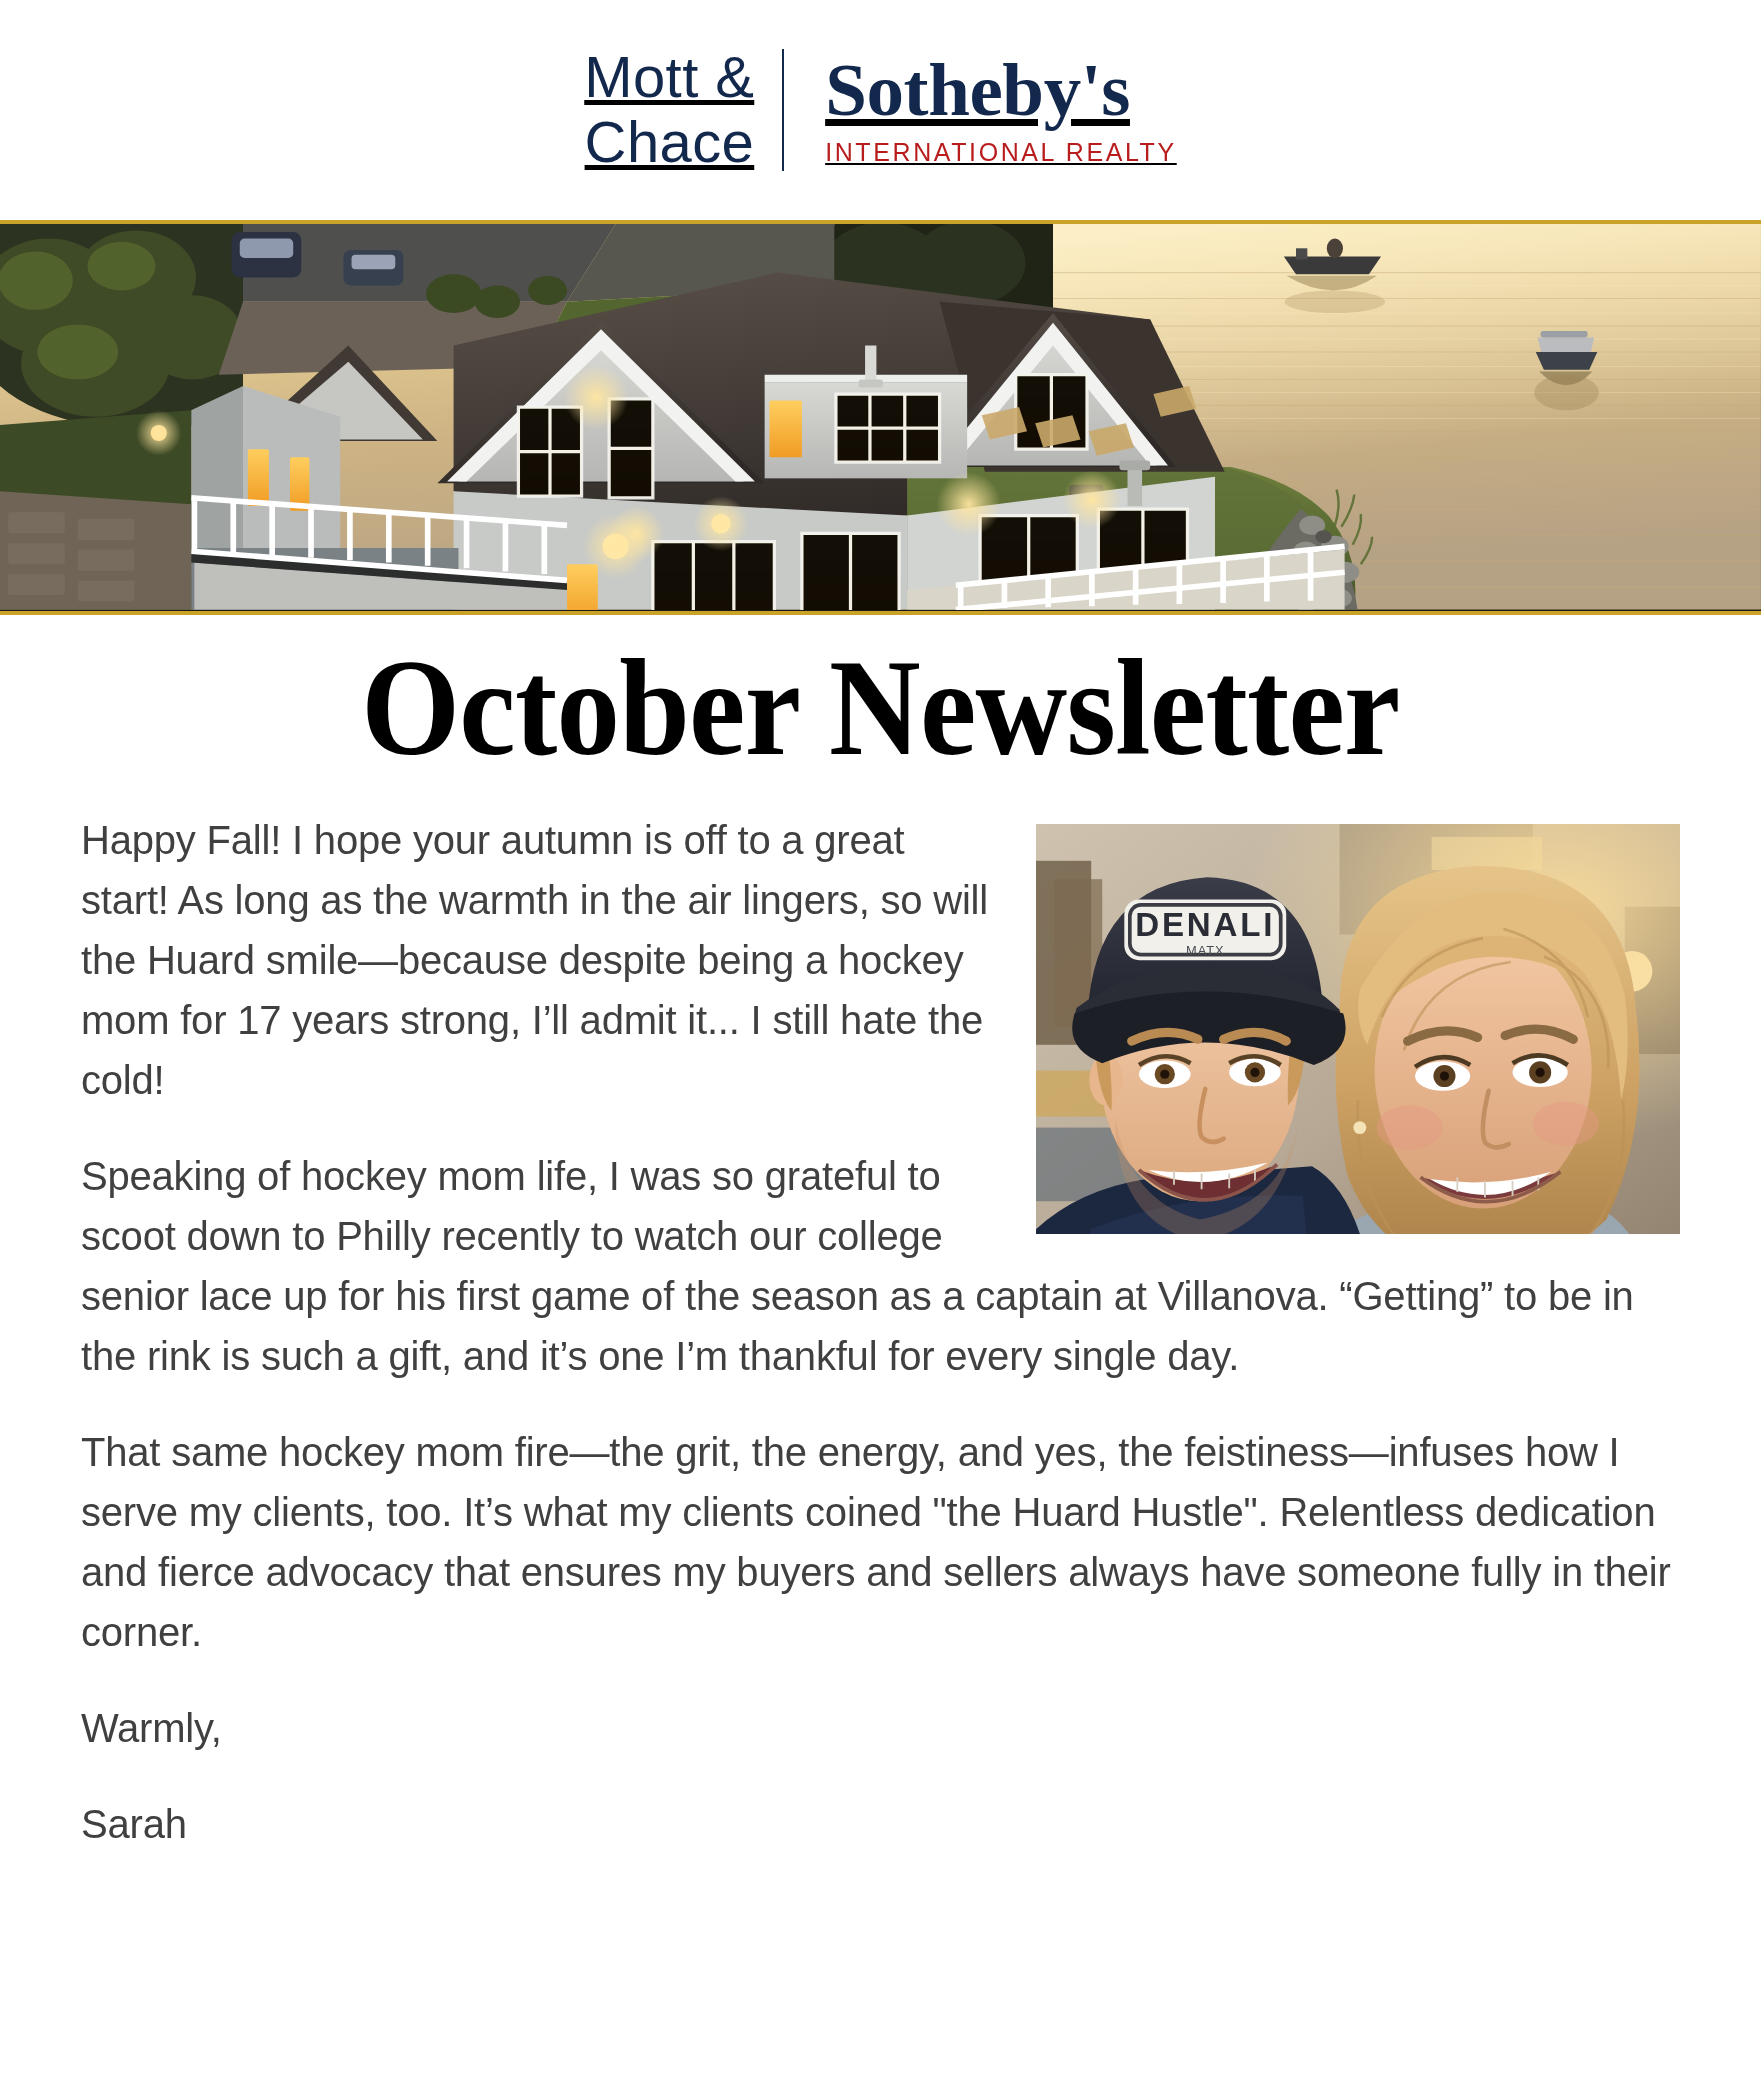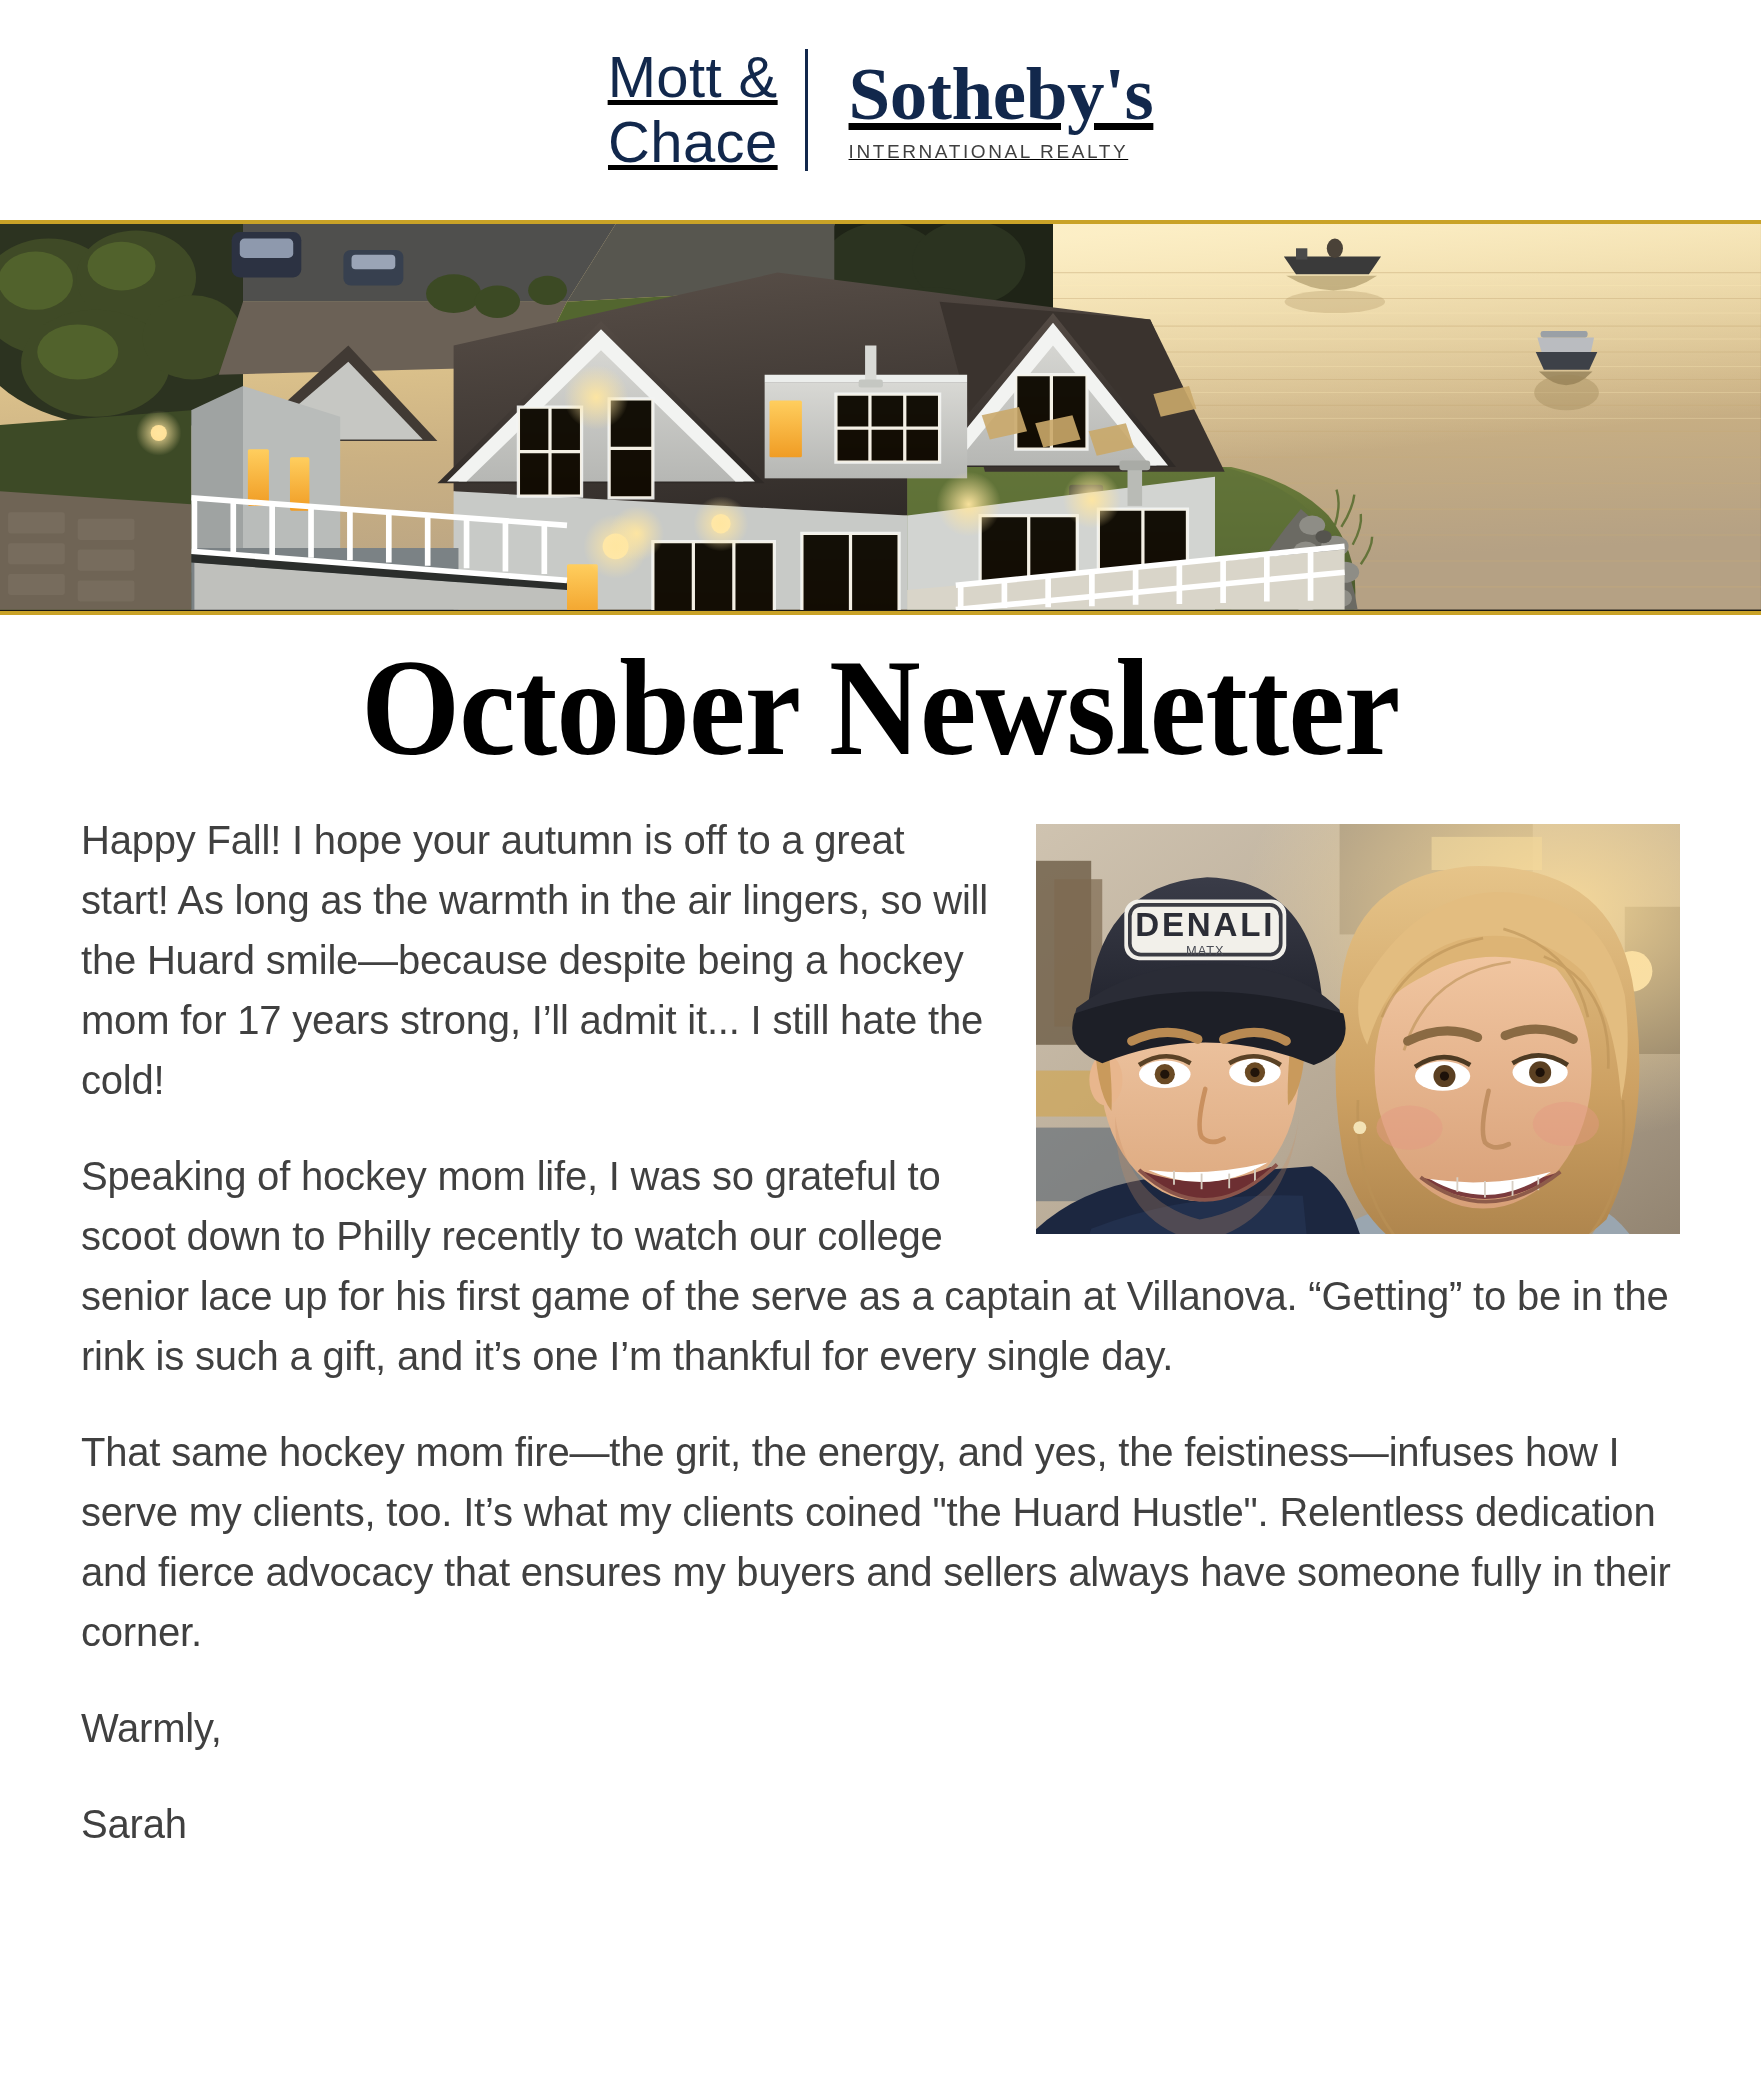--- a/index.html
+++ b/index.html
@@ -66,24 +66,24 @@
   .logo-sothebys {
     font-family: "Liberation Serif", serif;
     font-size: 75px;
     line-height: 0.98;
     font-weight: 700;
     color: #12284c;
     letter-spacing: -0.4px;
   }
   .logo-intl {
     font-family: "Liberation Sans", sans-serif;
-    font-size: 19px;
+    font-size: 25px;
     font-weight: 400;
     letter-spacing: 2.6px;
-    color: #404040;
+    color: #b91c1c;
     margin-top: 11.3px;
   }
 
   
   .hero {
     position: relative;
     width: 1761px;
     height: 395px;
     overflow: hidden;
     border-top: 4.9px solid #c9a227;
@@ -562,20 +562,20 @@
               <path d="M238 375 v13"></path>
           </g>
           <path d="M112 376 q74 68 150 -6" stroke="#8a544a" stroke-width="4" fill="none"></path>
 
           <path d="M86 318 q14 92 92 112 q96 -18 108 -112 q-14 118 -108 136 q-92 -20 -92 -136 z" fill="#c89164" opacity="0.28"></path>
         </g>
       </svg>
     </div>
 
     <p class="copy">Happy Fall! I hope your autumn is off to a great start! As long as the warmth in the air lingers, so will the Huard smile—because despite being a hockey mom for 17 years strong, I’ll admit it... I still hate the cold!</p>
-    <p class="copy">Speaking of hockey mom life, I was so grateful to scoot down to Philly recently to watch our college senior lace up for his first game of the serve as a captain at Villanova. “Getting” to be in the rink is such a gift, and it’s one I’m thankful for every single day.</p>
+    <p class="copy">Speaking of hockey mom life, I was so grateful to scoot down to Philly recently to watch our college senior lace up for his first game of the season as a captain at Villanova. “Getting” to be in the rink is such a gift, and it’s one I’m thankful for every single day.</p>
     <p class="copy">That same hockey mom fire—the grit, the energy, and yes, the feistiness—infuses how I serve my clients, too. It’s what my clients coined "the Huard Hustle". Relentless dedication and fierce advocacy that ensures my buyers and sellers always have someone fully in their corner.</p>
     <p class="copy sig">Warmly,</p>
     <p class="copy sig">Sarah</p>
   </main>
 
 </div>
 
 
 </body></html>

